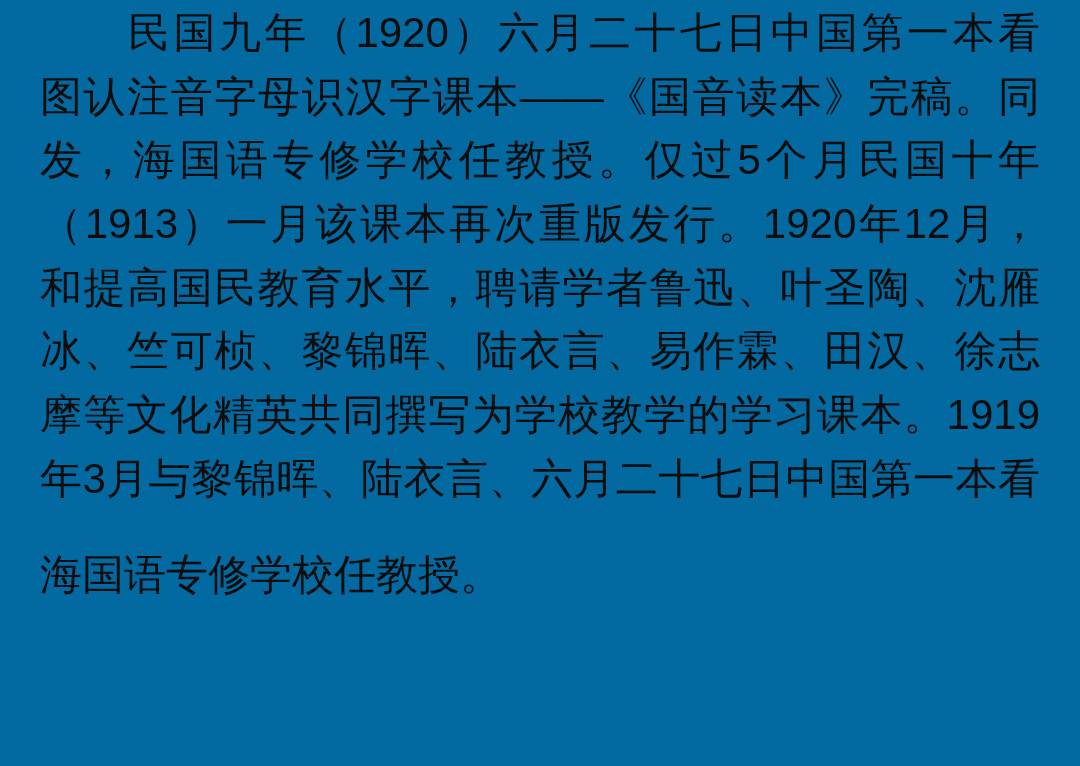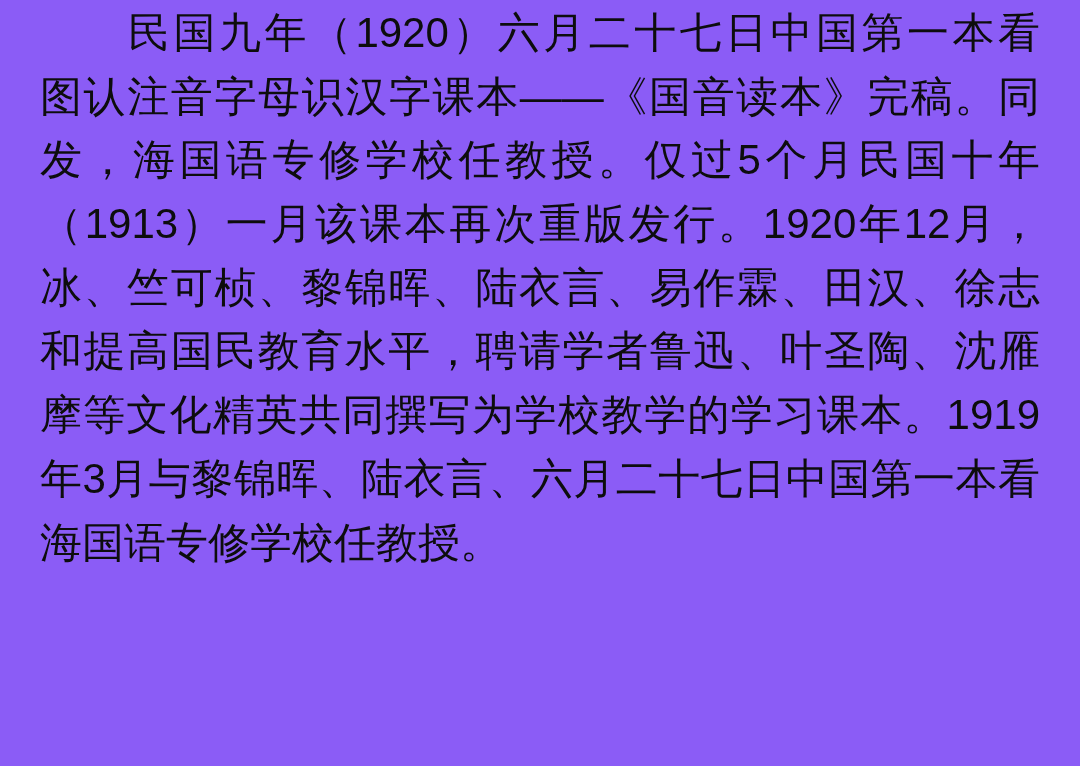--- a/index.html
+++ b/index.html
@@ -10,21 +10,21 @@
     width: 1080px;
     height: 766px;
     background: #ffffff;
     overflow: hidden;
   }
   .page {
     box-sizing: border-box;
     width: 1080px;
     height: 766px;
     padding: 1px 40px 0 40px;
-    background: #8b5cf6;
+    background: #0369a1;
   }
   .paragraph {
     width: 100%;
   }
   .line {
     font-family: "Liberation Sans", "DejaVu Sans", sans-serif;
     font-size: 42px;
     font-weight: 500;
     line-height: 63.7px;
     height: 63.7px;
@@ -33,30 +33,31 @@
     text-align: justify;
     text-align-last: justify;
     overflow: hidden;
   }
   .line.first-line {
     text-indent: 88px;
   }
   .line.last-line {
     text-align: left;
     text-align-last: left;
+    margin-top: 32px;
   }
 </style>
 </head>
 <body>
 
 <div class="page">
   <div class="paragraph">
     <div class="line first-line">民国九年（1920）六月二十七日中国第一本看</div>
     <div class="line">图认注音字母识汉字课本——《国音读本》完稿。同</div>
     <div class="line">发，海国语专修学校任教授。仅过5个月民国十年</div>
     <div class="line">（1913）一月该课本再次重版发行。1920年12月，</div>
+    <div class="line">和提高国民教育水平，聘请学者鲁迅、叶圣陶、沈雁</div>
     <div class="line">冰、竺可桢、黎锦晖、陆衣言、易作霖、田汉、徐志</div>
-    <div class="line">和提高国民教育水平，聘请学者鲁迅、叶圣陶、沈雁</div>
     <div class="line">摩等文化精英共同撰写为学校教学的学习课本。1919</div>
     <div class="line">年3月与黎锦晖、陆衣言、六月二十七日中国第一本看</div>
     <div class="line last-line">海国语专修学校任教授。</div>
   </div>
 </div>
 
 </body></html>

